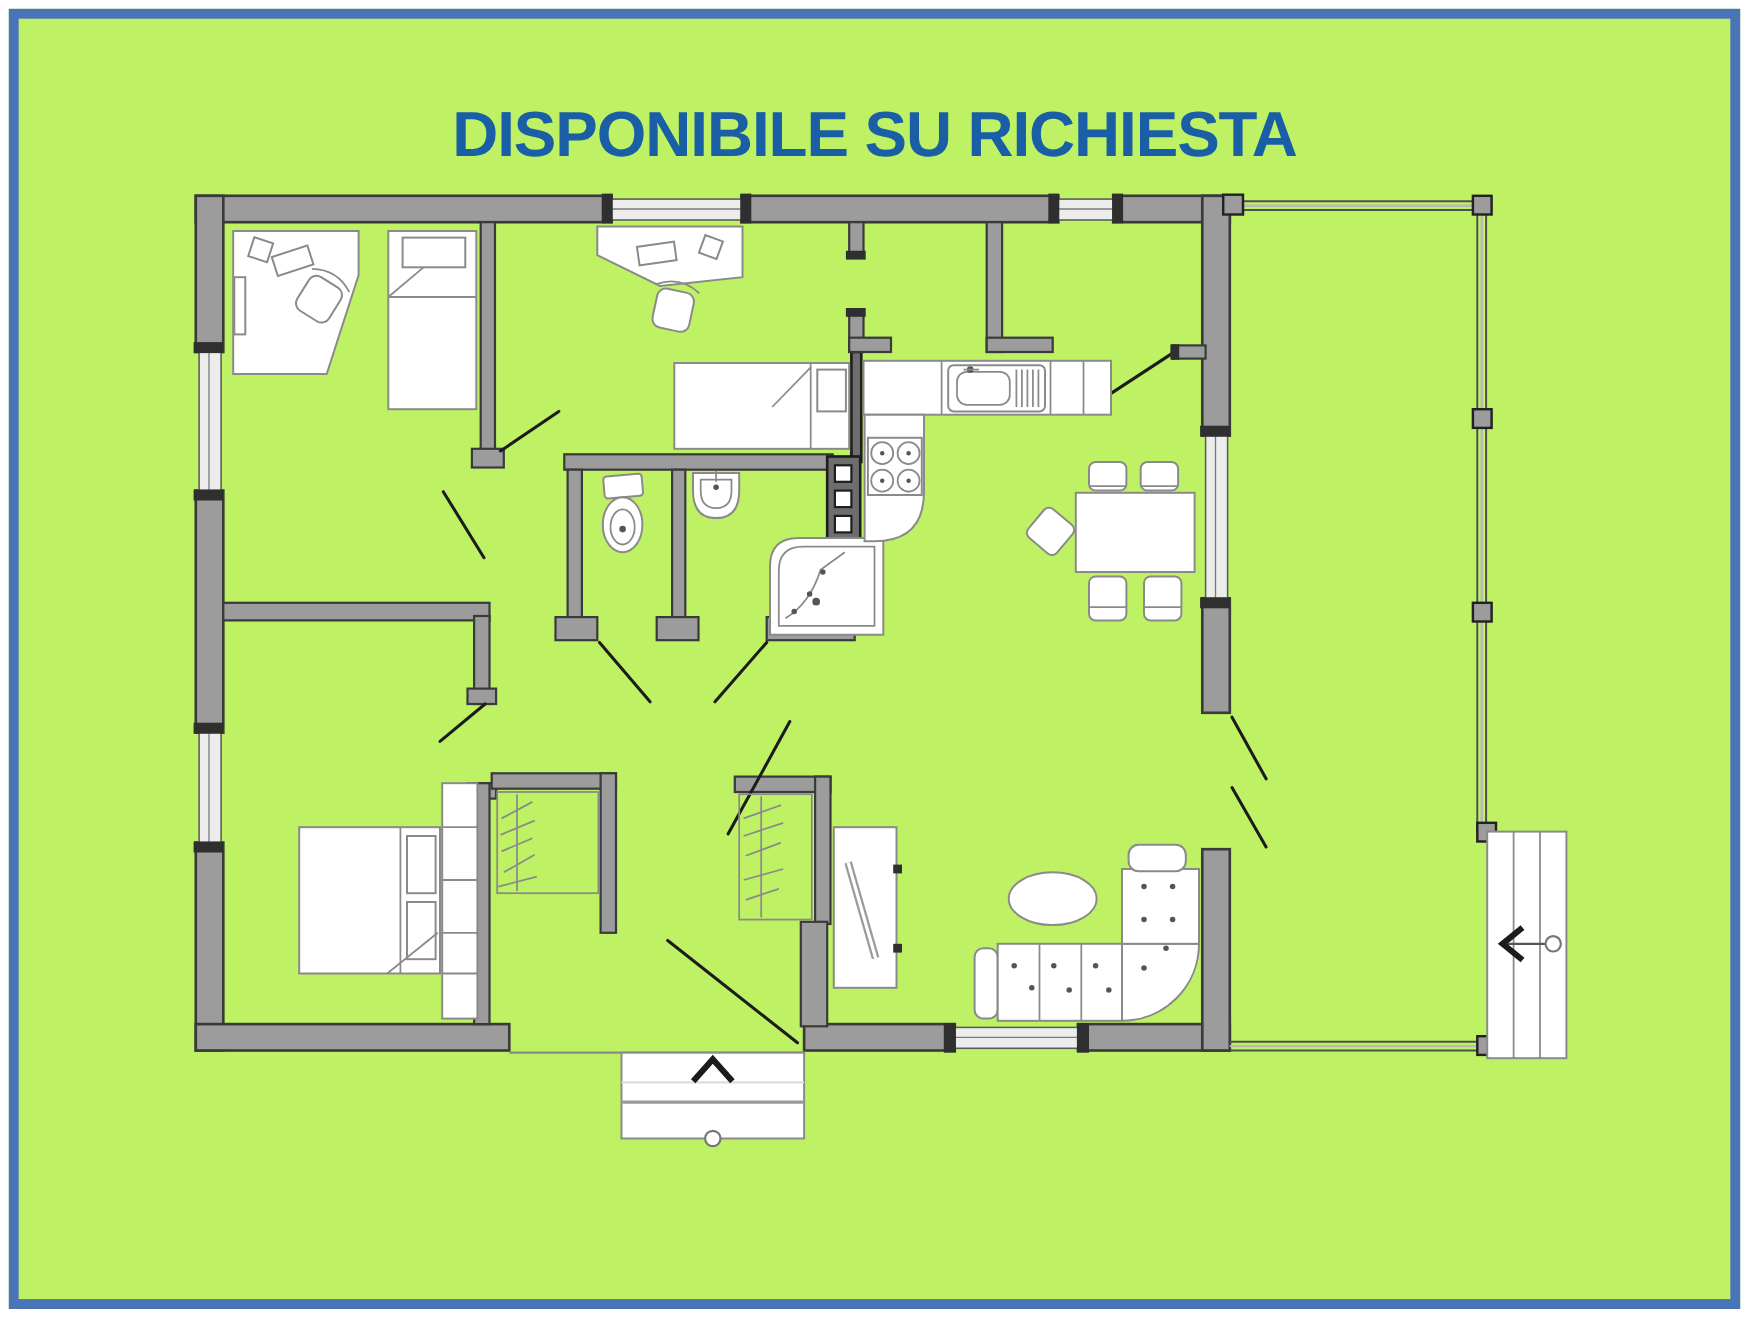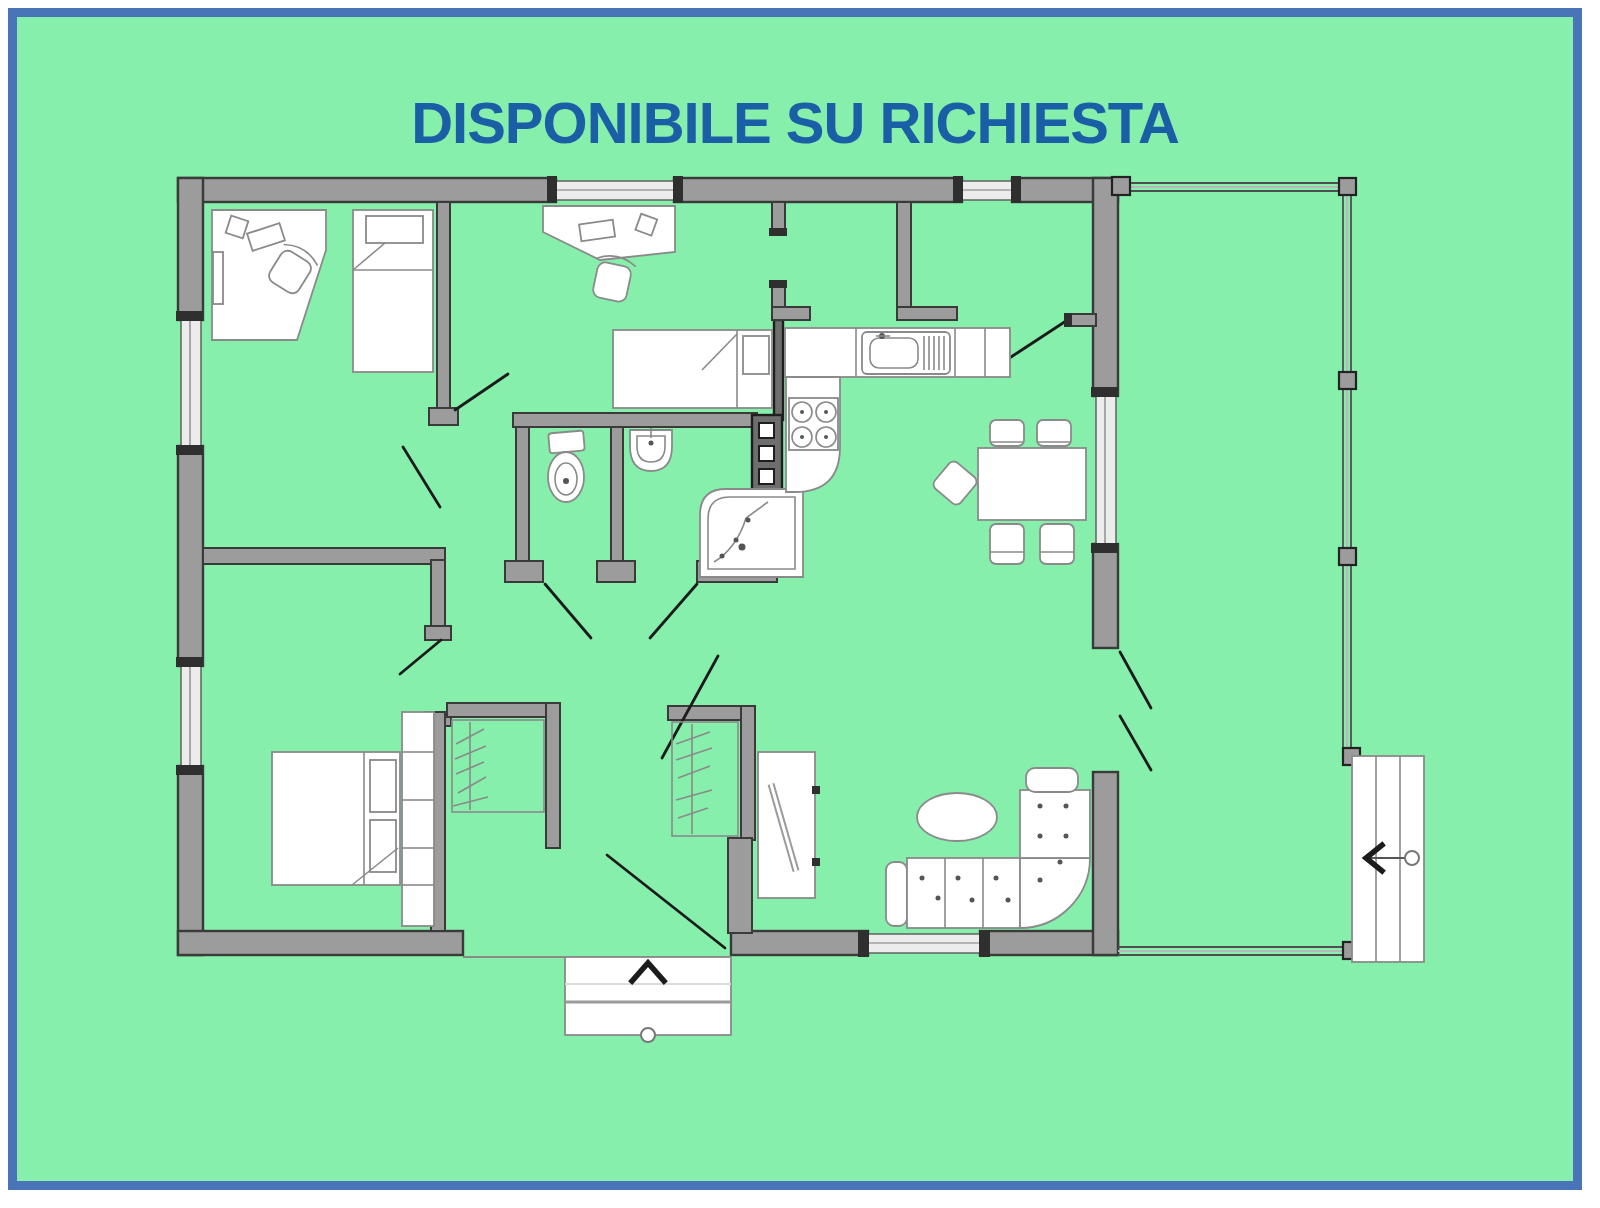--- a/index.html
+++ b/index.html
@@ -1,18 +1,18 @@
 <!DOCTYPE html>
 <html><head>
 <meta charset="utf-8">
 <style>
   html,body{margin:0;padding:0;background:#ffffff;width:1600px;height:1208px;
             font-family:"Liberation Sans", sans-serif;}
   .page{position:absolute;left:8px;top:8px;width:1574px;height:1182px;
-        border:9px solid #4a74b8;background:#86efac;box-sizing:border-box;}
+        border:9px solid #4a74b8;background:#bef264;box-sizing:border-box;}
   .title{position:absolute;top:72px;left:0;right:0;text-align:center;
          font-size:58px;font-weight:bold;letter-spacing:-1px;color:#1a5fa6;
          font-family:"Liberation Sans", sans-serif;}
   svg{position:absolute;left:0;top:0;}
   .wall{fill:#9c9c9c;stroke:#3a3a3a;stroke-width:2.4;}
   .wallthin{fill:#9c9c9c;stroke:#3a3a3a;stroke-width:2;}
   .darkwall{fill:#6e6e6e;stroke:#1e1e1e;stroke-width:2.4;}
   .win{fill:#ececec;stroke:#5a5a5a;stroke-width:1.4;}
   .winline{stroke:#7a7a7a;stroke-width:1.2;}
   .cap{fill:#2f2f2f;stroke:none;}

